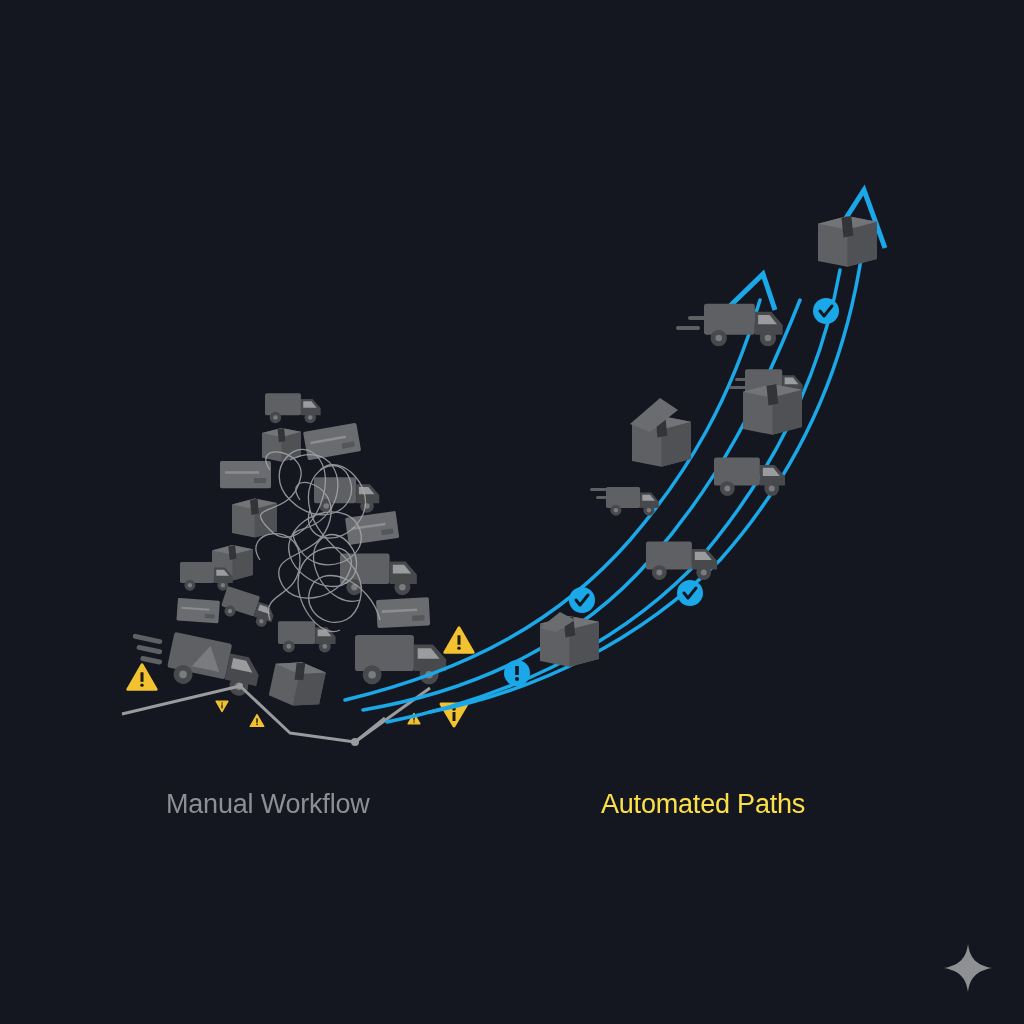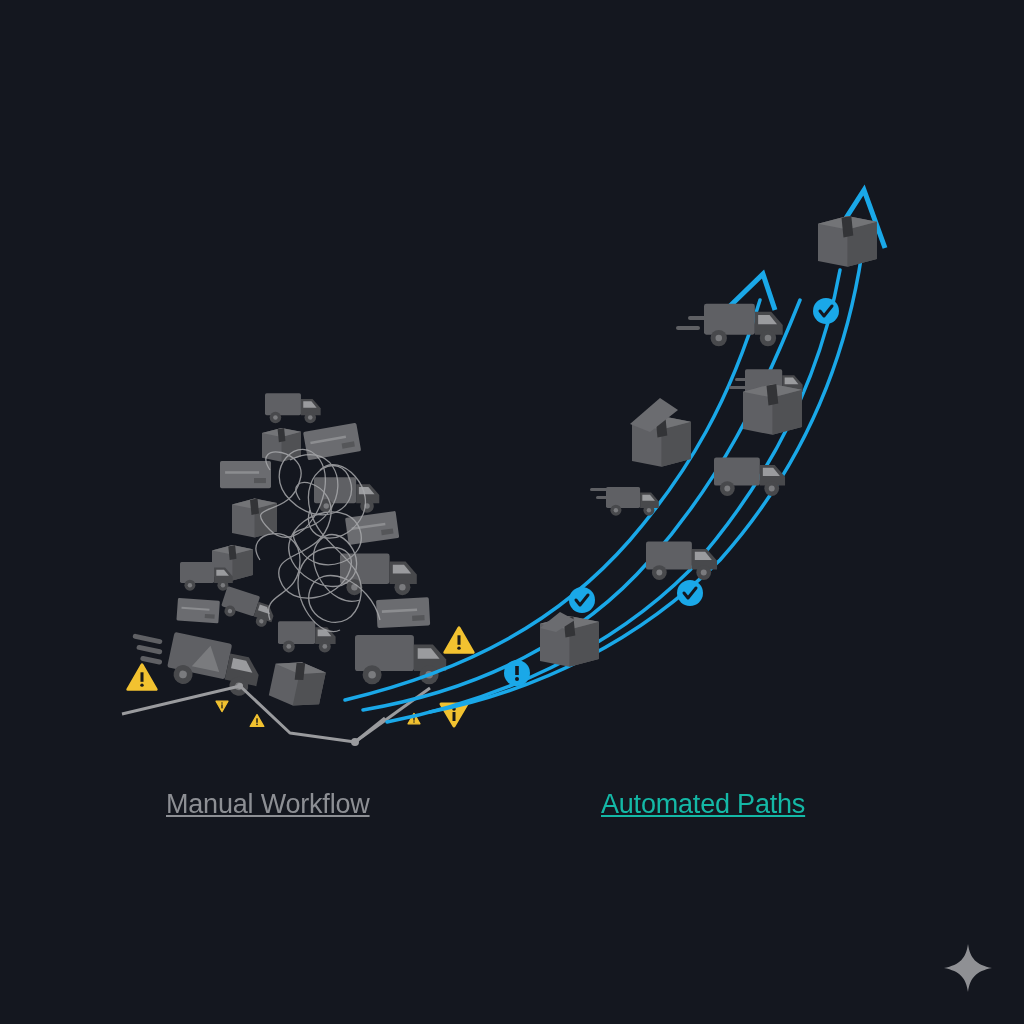--- a/index.html
+++ b/index.html
@@ -11,24 +11,23 @@
       font-family: "Liberation Sans", "DejaVu Sans", sans-serif;
     }
     #canvas { position: absolute; left: 0; top: 0; }
     .label {
       position: absolute;
       top: 784px;
       font-size: 27px;
       letter-spacing: -0.2px;
       line-height: 40px;
       white-space: nowrap;
-      text-decoration: underline;
     }
     #label-manual { left: 166px; color: #8d8f94; }
-    #label-auto { left: 601px; color: #14b8a6; }
+    #label-auto { left: 601px; color: #fde047; }
     #sparkle { position: absolute; left: 942px; top: 942px; width: 52px; height: 52px; }
   </style>
 </head>
 <body>
 
 <svg id="canvas" width="1024" height="1024" viewBox="0 0 1024 1024">
   <defs>
 
     <g id="truck">
       <rect x="0" y="2" width="62" height="38" rx="3" fill="#5f6064"></rect>

